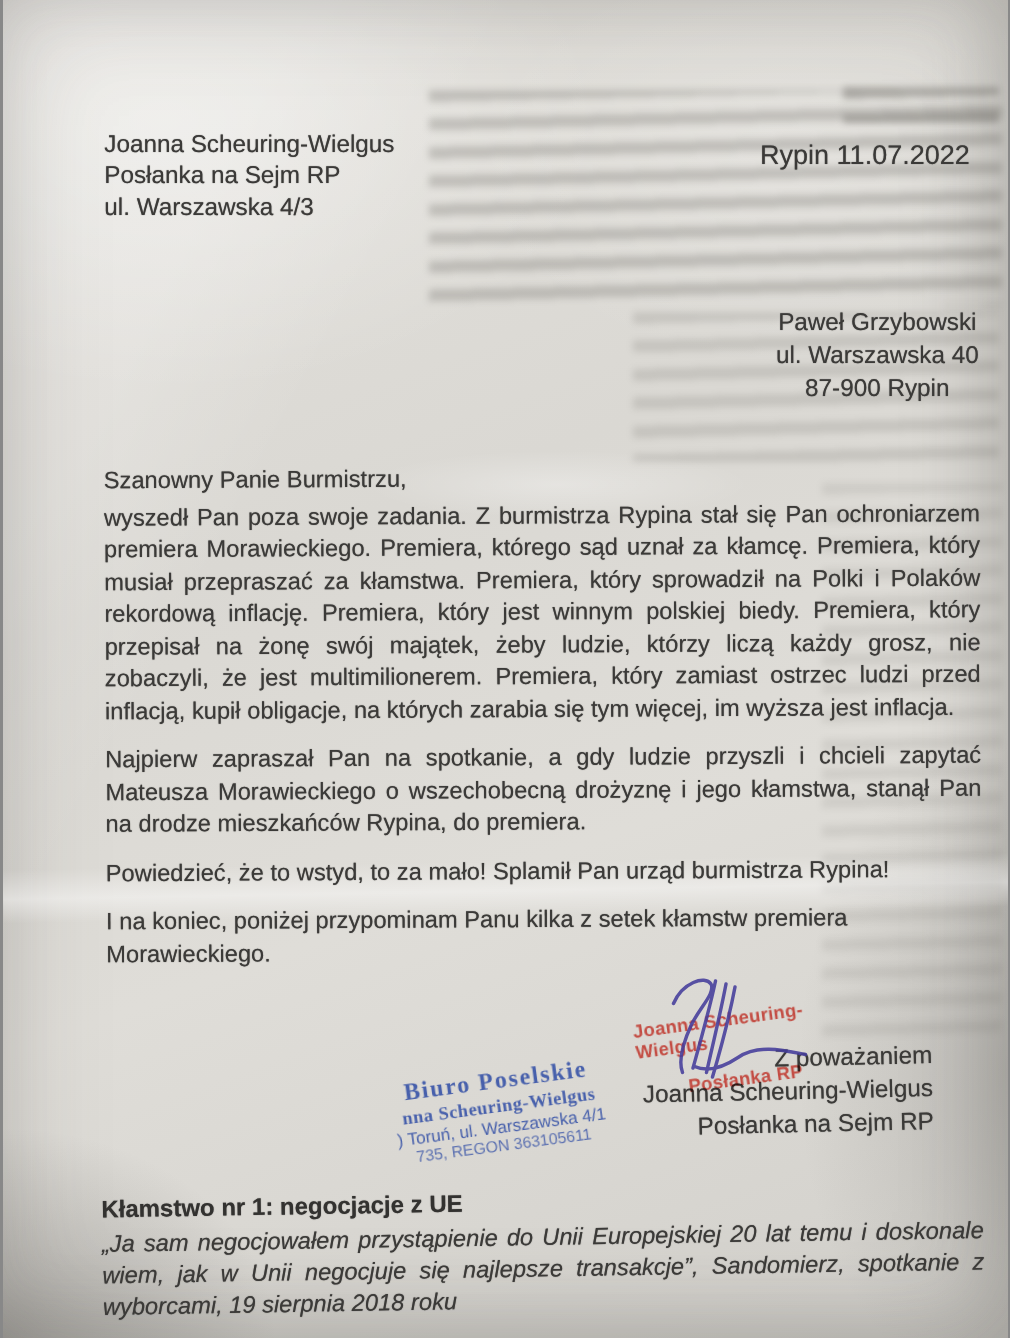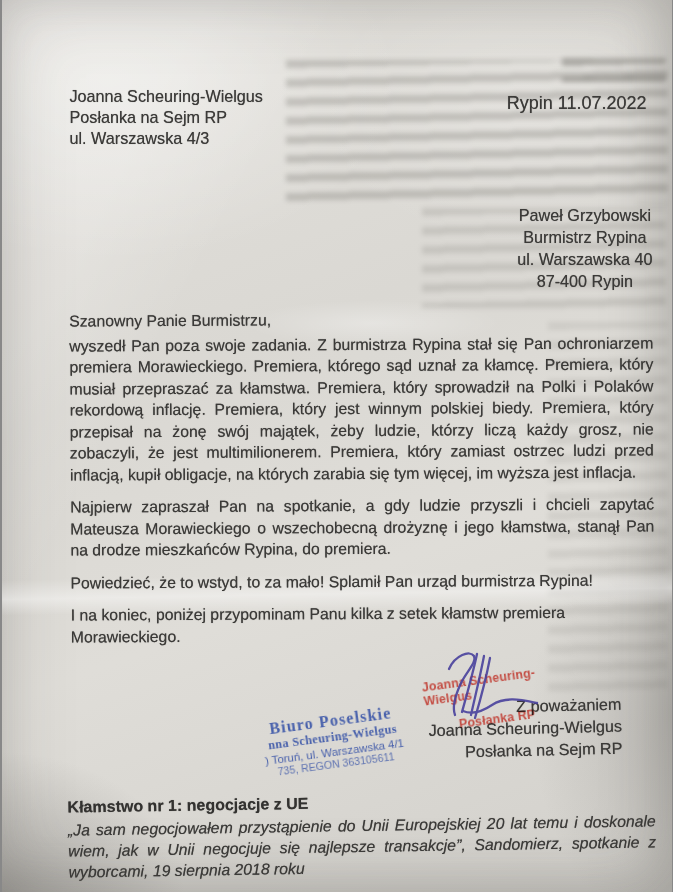--- a/index.html
+++ b/index.html
@@ -101,23 +101,22 @@
     <div class="abs sender addr">
       <div>Joanna Scheuring-Wielgus</div>
       <div>Posłanka na Sejm RP</div>
       <div>ul. Warszawska 4/3</div>
     </div>
 
     <div class="abs date">Rypin 11.07.2022</div>
 
     <div class="abs recipient addr">
       <div>Paweł Grzybowski</div>
-      <div>Burmistrz Rypina</div>
       <div>ul. Warszawska 40</div>
-      <div>87-400 Rypin</div>
+      <div>87-900 Rypin</div>
     </div>
 
     <div class="abs body">
       <div class="salutation">Szanowny Panie Burmistrzu,</div>
       <p class="para">wyszedł Pan poza swoje zadania. Z burmistrza Rypina stał się Pan ochroniarzem premiera Morawieckiego. Premiera, którego sąd uznał za kłamcę. Premiera, który musiał przepraszać za kłamstwa. Premiera, który sprowadził na Polki i Polaków rekordową inflację. Premiera, który jest winnym polskiej biedy. Premiera, który przepisał na żonę swój majątek, żeby ludzie, którzy liczą każdy grosz, nie zobaczyli, że jest multimilionerem. Premiera, który zamiast ostrzec ludzi przed inflacją, kupił obligacje, na których zarabia się tym więcej, im wyższa jest inflacja.</p>
       <p class="para">Najpierw zapraszał Pan na spotkanie, a gdy ludzie przyszli i chcieli zapytać Mateusza Morawieckiego o wszechobecną drożyznę i jego kłamstwa, stanął Pan na drodze mieszkańców Rypina, do premiera.</p>
       <p class="para last-short">Powiedzieć, że to wstyd, to za mało! Splamił Pan urząd burmistrza Rypina!</p>
       <p class="para last-short">I na koniec, poniżej przypominam Panu kilka z setek kłamstw premiera Morawieckiego.</p>
     </div>
 

